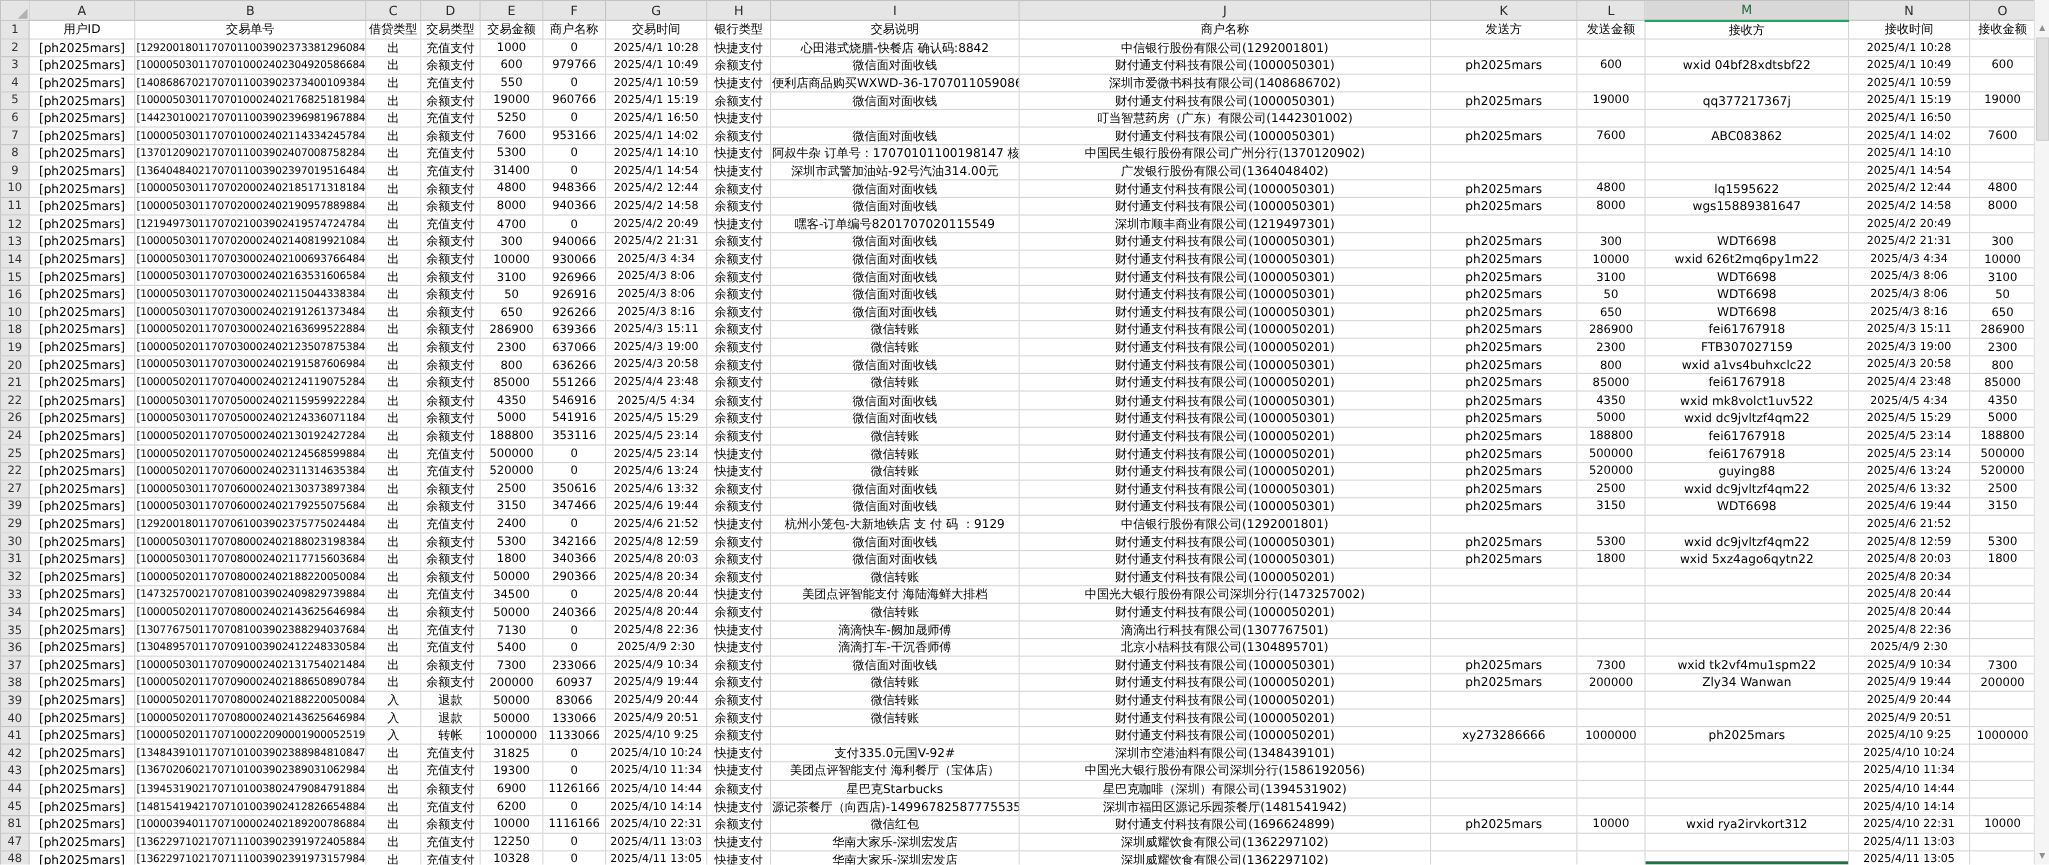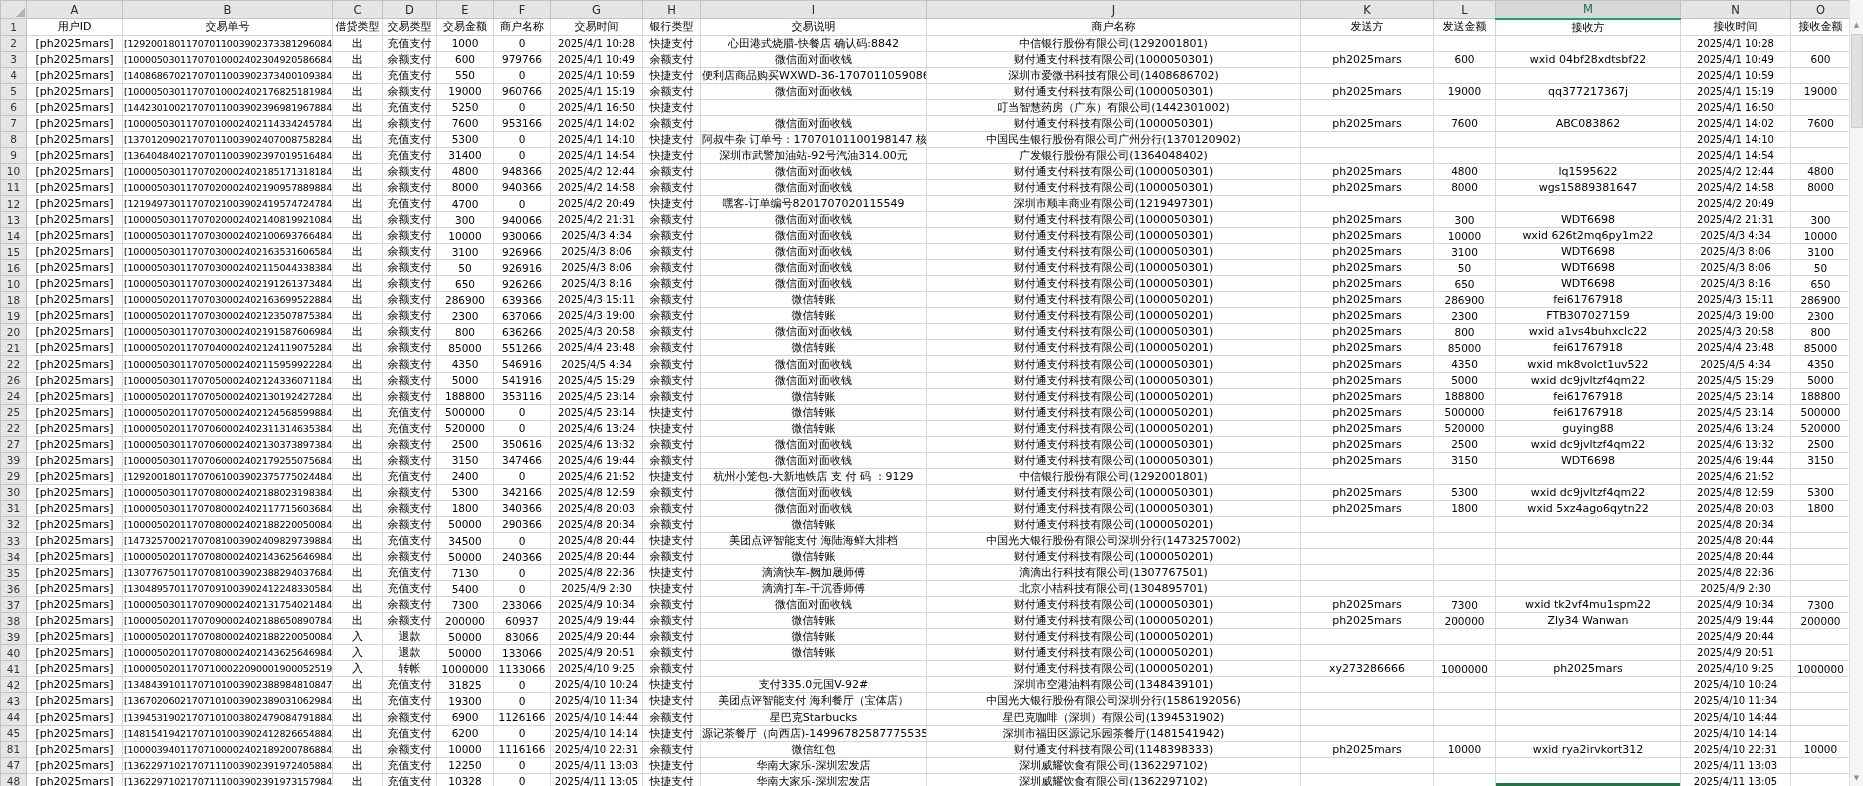--- a/index.html
+++ b/index.html
@@ -921,21 +921,21 @@
           <td class="gutter">81</td>
           <td>[ph2025mars]</td>
           <td class="c-b">[100003940117071000024021892007868847]</td>
           <td>出</td>
           <td>余额支付</td>
           <td class="c-amt">10000</td>
           <td class="c-amt">1116166</td>
           <td class="c-date">2025/4/10 22:31</td>
           <td>余额支付</td>
           <td>微信红包</td>
-          <td>财付通支付科技有限公司(1148398333)</td>
+          <td>财付通支付科技有限公司(1696624899)</td>
           <td>ph2025mars</td>
           <td class="c-amt">10000</td>
           <td>wxid rya2irvkort312</td>
           <td class="c-date">2025/4/10 22:31</td>
           <td class="c-amt">10000</td>
         </tr>
         <tr>
           <td class="gutter">47</td>
           <td>[ph2025mars]</td>
           <td class="c-b">[136229710217071110039023919724058847]</td>

